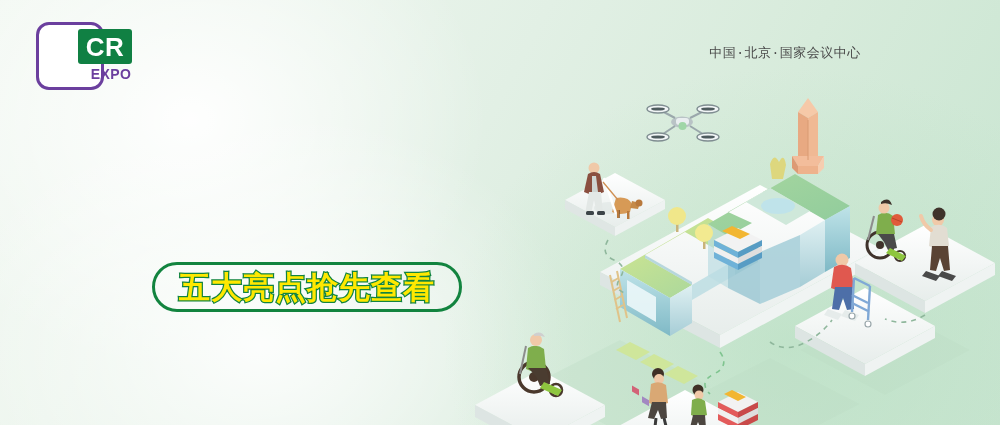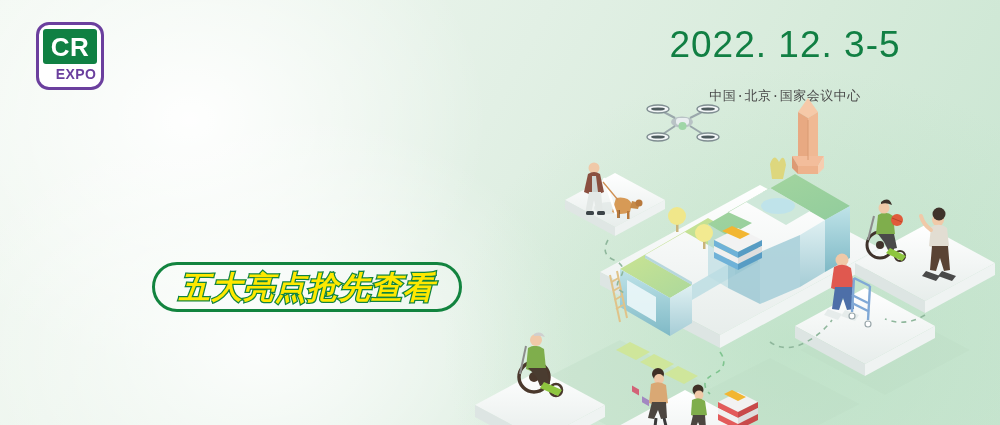--- a/index.html
+++ b/index.html
@@ -19,21 +19,21 @@
   .bg-glow-b{position:absolute;left:-60px;bottom:-160px;width:640px;height:480px;
     background:radial-gradient(ellipse at center,rgba(255,255,255,.88) 0%,rgba(255,255,255,0) 70%);}
   .bg-glow-c{position:absolute;right:-140px;bottom:-200px;width:700px;height:560px;
     background:radial-gradient(ellipse at center,rgba(180,222,191,.55) 0%,rgba(180,222,191,0) 70%);}
 
   
   .logo{position:absolute;left:36px;top:22px;width:68px;height:68px;
     border:3px solid #6b3f9e;border-radius:13px;background:#ffffff;
     box-sizing:border-box;padding:4px;}
   .logo-inner{width:100%;height:100%;display:flex;flex-direction:column;
-    align-items:center;justify-content:flex-start;}
+    align-items:center;justify-content:flex-start;margin-left:35px;}
   .logo-cr{width:100%;height:35px;background:#108043;border-radius:3px;
     display:flex;align-items:center;justify-content:center;}
   .logo-cr span{color:#ffffff;font-size:26px;font-weight:bold;letter-spacing:.5px;
     font-family:"Liberation Sans",sans-serif;line-height:1;}
   .logo-expo{margin-top:3px;color:#6b3f9e;font-size:14px;font-weight:bold;
     letter-spacing:.4px;line-height:1;font-family:"Liberation Sans",sans-serif;padding-left:12px;}
 
   
   .title-block{position:absolute;left:86px;top:74px;width:470px;text-align:center;}
   .title-line{color:#0f8043;font-size:34px;font-weight:bold;line-height:1.22;
@@ -44,21 +44,21 @@
     letter-spacing:4px;line-height:1;white-space:nowrap;
     font-family:"DejaVu Sans",sans-serif;
     text-shadow:0 2px 3px rgba(255,255,255,.85);}
 
   .cta{position:absolute;left:152px;top:262px;width:310px;height:50px;
     border:3px solid #12843f;border-radius:26px;box-sizing:border-box;
     display:flex;align-items:center;justify-content:center;
     background:rgba(255,255,255,.12);}
   .cta-text{color:#ffe800;font-size:31px;font-weight:bold;letter-spacing:1px;
     white-space:nowrap;line-height:1;font-family:"DejaVu Sans",sans-serif;
-    -webkit-text-stroke:2.5px #12843f;paint-order:stroke fill;font-style:italic;}
+    -webkit-text-stroke:2.5px #12843f;paint-order:stroke fill;}
 
   
   .date-block{position:absolute;left:640px;top:24px;width:290px;text-align:center;}
   .date-main{color:#117f43;font-size:37px;letter-spacing:1px;line-height:1.15;
     white-space:nowrap;font-family:"Liberation Sans",sans-serif;}
   .date-venue{margin-top:20px;color:#4a4a4a;font-size:13px;letter-spacing:.5px;
     white-space:nowrap;font-family:Liberation Mono, monospace;}
 
   
   .illus{position:absolute;left:470px;top:90px;width:540px;height:335px;}
@@ -82,21 +82,20 @@
     </div>
   </div>
 
 
 
   <div class="cta">
     <div class="cta-text">五大亮点抢先查看</div>
   </div>
 
   <div class="date-block">
-    <div class="date-main">2022. 12. 3-5</div>
     <div class="date-venue">中国·北京·国家会议中心</div>
   </div>
 
   <div class="illus">
     <svg viewBox="0 0 540 335" xmlns="http://www.w3.org/2000/svg">
       <defs>
         <linearGradient id="glassA" x1="0" y1="0" x2="0" y2="1">
           <stop offset="0" stop-color="#bfe3e8"></stop>
             <stop offset="1" stop-color="#7fb9c6"></stop>
         </linearGradient>

